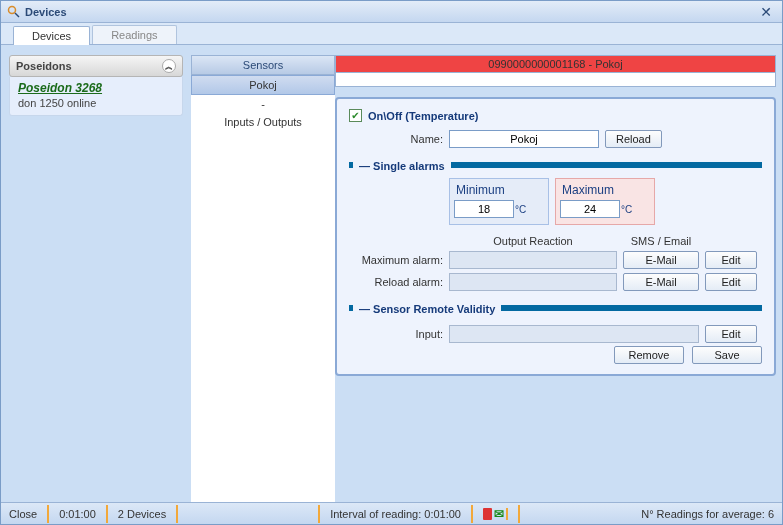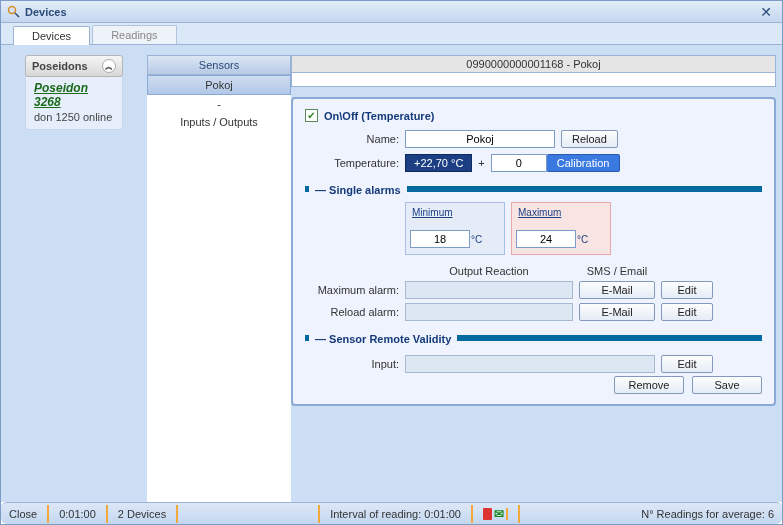--- a/index.html
+++ b/index.html
@@ -11,38 +11,38 @@
 .titlebar .t-icon { width: 14px; height: 14px; margin-right: 4px; }
 .titlebar .spacer { flex: 1; }
 .titlebar .close-x { color: #2b4a77; font-size: 14px; cursor: pointer; font-weight: normal; padding: 0 4px;}
 
 .tabstrip { height: 22px; background: #dbe8f8; display: flex; align-items: flex-end; padding-left: 12px; border-bottom: 1px solid #9ab3d5; }
 .tab { padding: 3px 18px; border: 1px solid #b0c4de; border-bottom: none; background: #eef3fa; color: #888; margin-right: 2px; border-radius: 2px 2px 0 0; cursor: pointer;}
 .tab.active { background: #fff; color: #333; border-color:#9ab3d5; position:relative; top:1px;}
 
 .main { flex: 1; display: flex; background: #cbdef4; overflow:hidden;}
 
-.left-pane { width: 146px; background: #cbdef4; padding: 10px 24px; }
+.left-pane { width: 190px; background: #cbdef4; padding: 10px 8px; }
 .tree-group-hdr { background: linear-gradient(#f5f5f5,#d7d7d7); border: 1px solid #b5b5b5; border-radius: 3px; padding: 3px 6px; display:flex; align-items:center; font-weight:bold; color:#444;}
 .tree-group-hdr .chev { margin-left:auto; width:14px;height:14px;border:1px solid #aaa;border-radius:50%; display:flex;align-items:center;justify-content:center;font-size:8px;background:#fff;}
 .tree-node { background:#e6eefc; border:1px solid #c7d7ec; border-top:none; padding:4px 8px 6px; border-radius:0 0 3px 3px;}
 .tree-node .node-title { color:#1b6b1b; font-weight:bold; font-style:italic; text-decoration:underline; font-size:12px;}
 .tree-node .node-sub { color:#444; margin-top:2px;}
 
 .mid-pane { width: 144px; background: #fff; display:flex; flex-direction:column;border-radius:26px;}
 .mid-pane .top-gap { height:10px; background:#cbdef4;}
 .mid-hdr { background: linear-gradient(#dbe6f5,#b7cae5); text-align:center; padding:3px 0; border:1px solid #9ab3d5; color:#2b4a77;}
 .mid-row { text-align:center; padding:3px 0; color:#333; border:1px solid #d7e2f2; border-top:none; background:#e6eefc;}
 .mid-row.sel { background: linear-gradient(#d0dcf0,#b2c8e8); border:1px solid #8aa9d6;}
 .mid-list { flex:1; background:#fff; text-align:center; }
 .mid-list div { padding:3px 0; color:#333;}
 
 .right-pane { flex:1; background:#cbdef4; display:flex; flex-direction:column; }
 .right-top-gap { height:10px; }
-.device-id-bar { background:#e5e5e5; border:1px solid #9ab3d5; margin:0 6px 0 0; text-align:center; padding:2px 0; color:#333;}
+.device-id-bar { background:#ef4444; border:1px solid #9ab3d5; margin:0 6px 0 0; text-align:center; padding:2px 0; color:#333;}
 .white-strip { background:#fff; border:1px solid #9ab3d5; border-top:none; margin:0 6px 4px 0; height:14px;}
 
 .form-panel { margin:6px 6px 6px 0; border:2px solid #8aa9d6; border-radius:4px; background:#eef3fd; padding:10px 12px 10px 12px; position:relative;}
 .form-row { display:flex; align-items:center; margin-bottom:6px;}
 .form-row .lbl { width:100px; text-align:right; padding-right:6px; color:#333;}
 .chk { width:13px;height:13px;border:1px solid #5a8a5a;background:#fff;display:inline-flex;align-items:center;justify-content:center;margin-right:6px;}
 .chk .tick { color:#2a8a2a; font-size:10px; line-height:1;}
 .onoff-label { color:#153a7a; font-weight:bold;}
 
 .text-input { border:1px solid #7a9cc7; background:#fff; padding:2px 4px; text-align:center; }
@@ -52,37 +52,37 @@
 .temp-badge { background:#1b3f82;color:#fff;padding:2px 8px;border:1px solid #0f2a5e;}
 
 .fieldset { border-top:6px solid #0369a1; margin-top:14px; padding-top:10px; position:relative;}
 .fieldset .legend { position:absolute; top:-8px; left:4px; background:#eef3fd; padding:0 6px; color:#153a7a; font-weight:bold;}
 .legend-dash{color:#153a7a;font-weight:bold;}
 
 .minmax-wrap { display:flex; gap:6px; margin-left:100px;}
 .mm-box { border:1px solid; padding:2px 4px 6px; width:100px;}
 .mm-box.min { background:#e5ecf8; border-color:#a8c0e6;}
 .mm-box.max { background:#f9e4e4; border-color:#e6a8a8;}
-.mm-box .mm-lbl { color:#1b3f82; font-size:10px; padding:2px 2px 12px;text-decoration:underline;}
+.mm-box .mm-lbl { color:#1b3f82; font-size:12px; padding:2px 2px 3px;}
 .mm-box .mm-inner{display:flex;align-items:center;gap:1px;}
 .mm-box .unit{color:#1b3f82;font-size:10px;}
 
 .reaction-hdrs { display:flex; margin-left:100px; margin-top:10px; color:#333;}
 .reaction-hdrs .h1{width:168px;text-align:center;}
 .reaction-hdrs .h2{width:76px;text-align:center;}
 .reaction-row { display:flex; align-items:center; margin-top:4px;}
 .reaction-row .rlbl{width:100px;text-align:right;padding-right:6px;color:#333;}
 .gray-input{width:168px;height:18px;border:1px solid #a8b8cf;background:#dde6f3;}
 .sms-btn{width:76px;margin-left:6px;}
 .edit-btn{width:52px;margin-left:6px;}
 
 .footer-btns { display:flex; justify-content:flex-end; gap:8px; margin-top:3px;}
 .footer-btns .btn{width:70px;}
 
-.statusbar { height:22px; background:linear-gradient(#dce8f7,#c4d7f0); border-top:1px solid #9ab3d5; display:flex; align-items:center; padding:0 8px; color:#333;border-radius:6px;}
+.statusbar { height:22px; background:linear-gradient(#dce8f7,#c4d7f0); border-top:1px solid #9ab3d5; display:flex; align-items:center; padding:0 8px; color:#333;}
 .statusbar .sep { width:2px;height:18px;background:#f2a83a;margin:0 10px;}
 .statusbar .s-item{white-space:nowrap;}
 .statusbar .icons{display:flex;gap:2px;align-items:center;}
 .ico-red{width:9px;height:12px;background:#d33;border-radius:1px;}
 .ico-grn{color:#1a8a1a;font-weight:bold;font-size:12px;}
 .ico-yel{width:2px;height:12px;background:#f2a83a;}
 
 svg{display:block;}
 </style>
 </head>
@@ -144,27 +144,20 @@
           <span class="onoff-label">On\Off (Temperature)</span>
         </div>
 
         <div class="form-row" style="margin-top:8px;">
           <span class="lbl">Name:</span>
           <input class="text-input" style="width: 150px;" value="Pokoj">
           <span style="width:6px"></span>
           <button class="btn">Reload</button>
         </div>
 
-        <div class="form-row">
-          <span class="lbl">Temperature:</span>
-          <span class="temp-badge">+22,70 °C</span>
-          <span style="padding:0 6px;color:#333">+</span>
-          <input class="text-input small-num" value="0" style="">
-          <button class="btn blue" style="margin-left:0;border-left:none">Calibration</button>
-        </div>
 
         <div class="fieldset">
           <span class="legend"><span class="legend-dash">— </span><span>Single alarms</span></span>
 
           <div class="minmax-wrap">
             <div class="mm-box min">
               <div class="mm-lbl">Minimum</div>
               <div class="mm-inner">
                 <input class="text-input" style="width: 60px;" value="18">
                 <span class="unit">°C</span>

